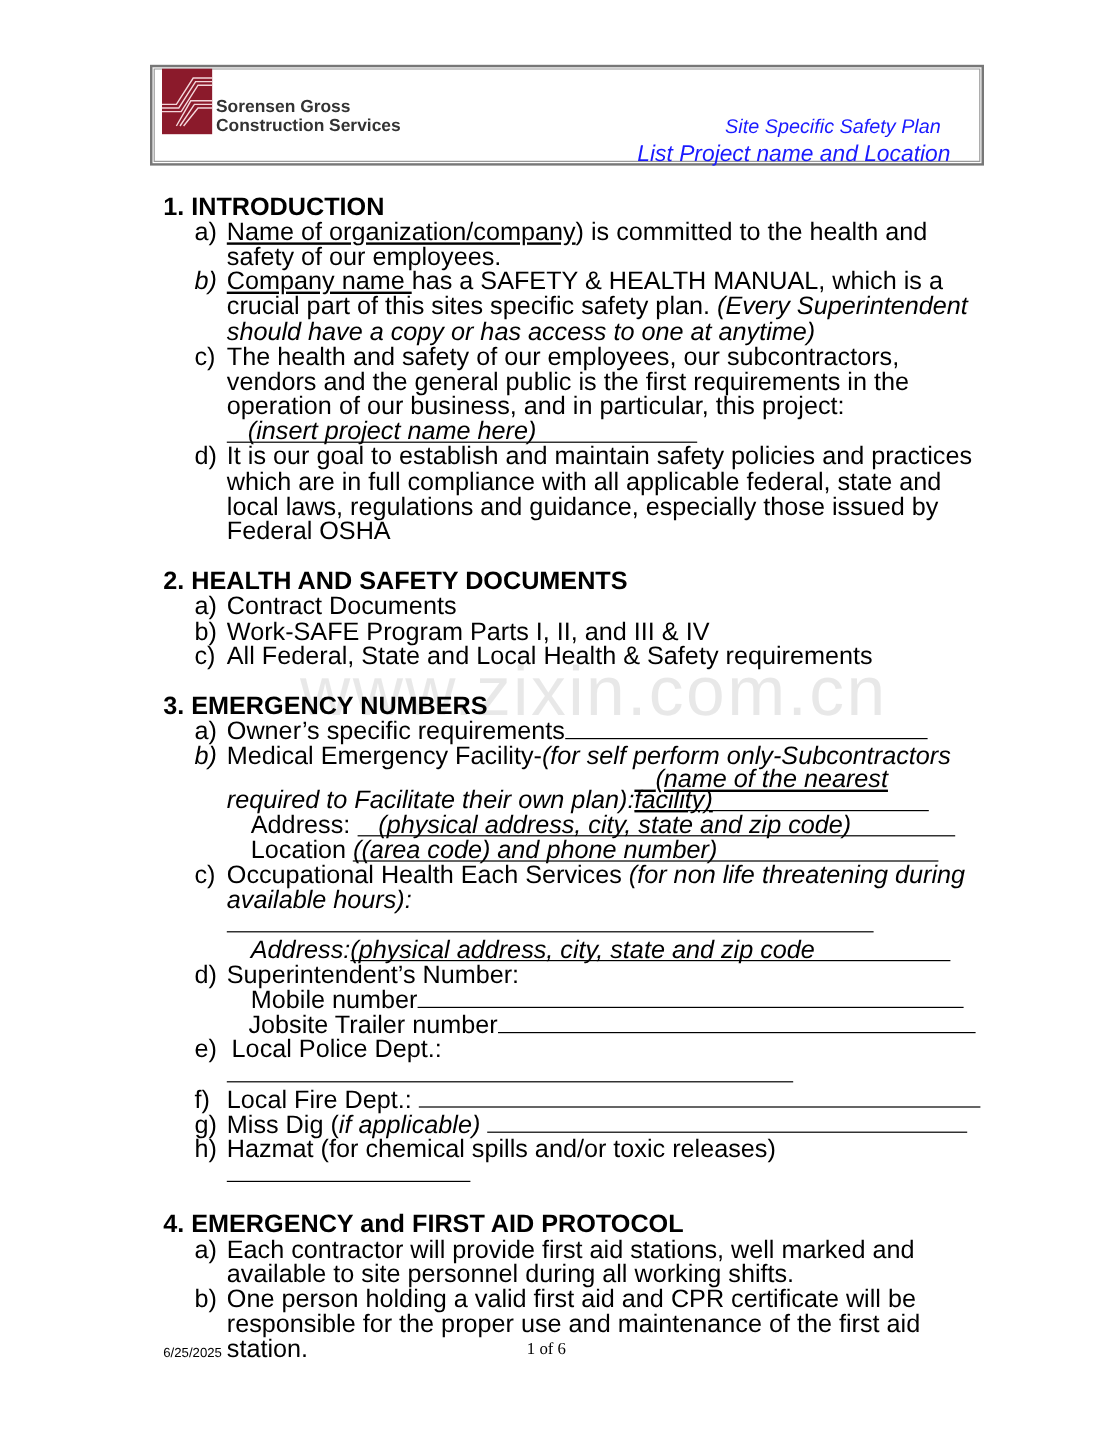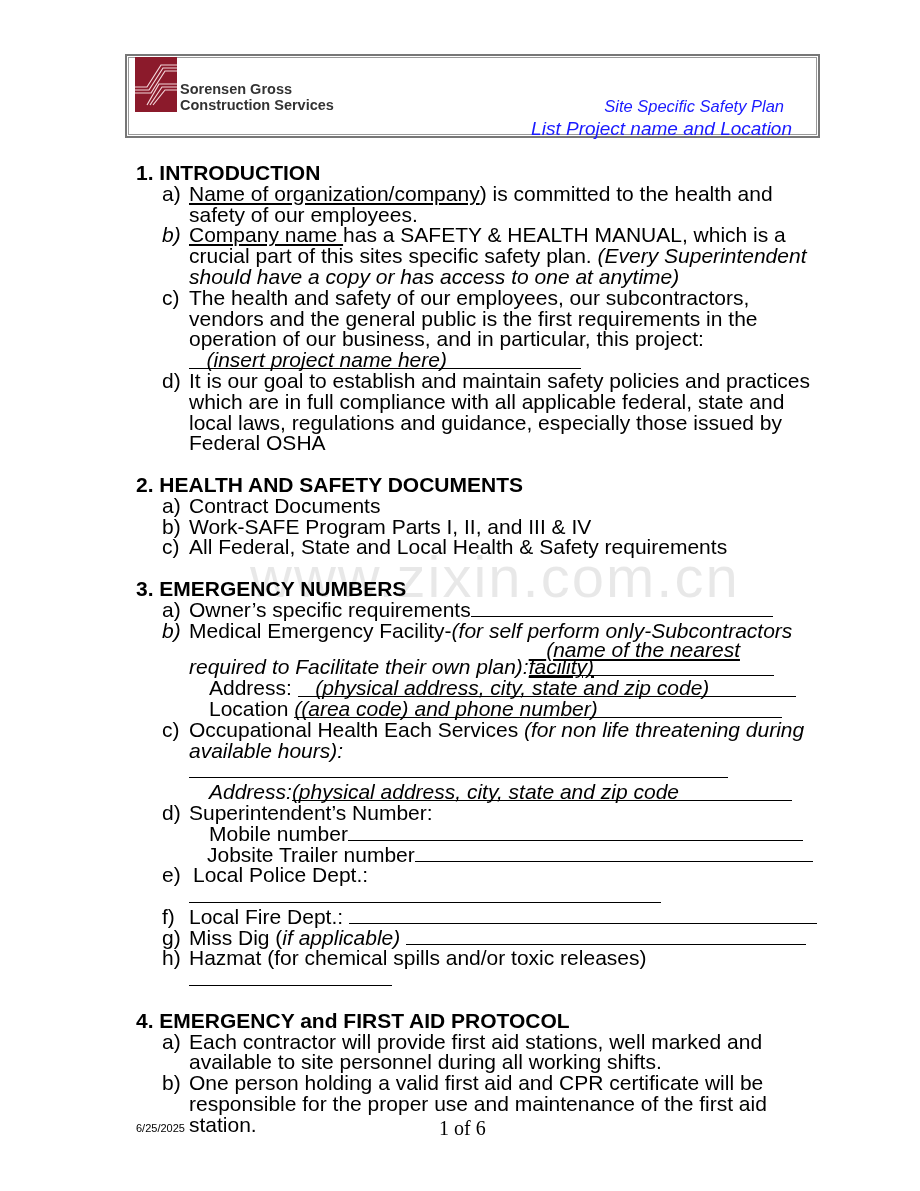--- a/index.html
+++ b/index.html
@@ -21,21 +21,21 @@
   .sub { padding-left:20px; }
   .u { text-decoration:underline; }
   .i { font-style:italic; }
   .blank { display:inline-block; border-bottom:1.3px solid #000; height:15px; vertical-align:baseline; }
   .uline { display:inline-block; border-bottom:1.3px solid #000; line-height:17px; }
 
   .watermark { position:absolute; left:250px; top:543px; font-size:58px; color:rgba(0,0,0,0.09);
                letter-spacing:2px; pointer-events:none; white-space:nowrap; }
 
   .footer-date { position:absolute; left:136px; top:1122px; font-size:11px; }
-  .footer-page { position:absolute; left:439px; top:1117px; font-size:20px; font-family:"Liberation Serif", serif; }
+  .footer-page { position:absolute; left:439px; top:1117px; font-size:14px; font-family:"Liberation Serif", serif; }
 </style>
 </head>
 <body>
 
 <div class="header-box"></div>
 <svg class="logo" viewBox="0 0 42 55">
   <rect x="0" y="0" width="42" height="55" fill="#8b1a2b"></rect>
   <g fill="none" stroke="#f3d6da" stroke-width="1.2">
     <path d="M0 30 H12 L26 8 H42"></path>
     <path d="M0 33 H14 L28 11 H42"></path>

